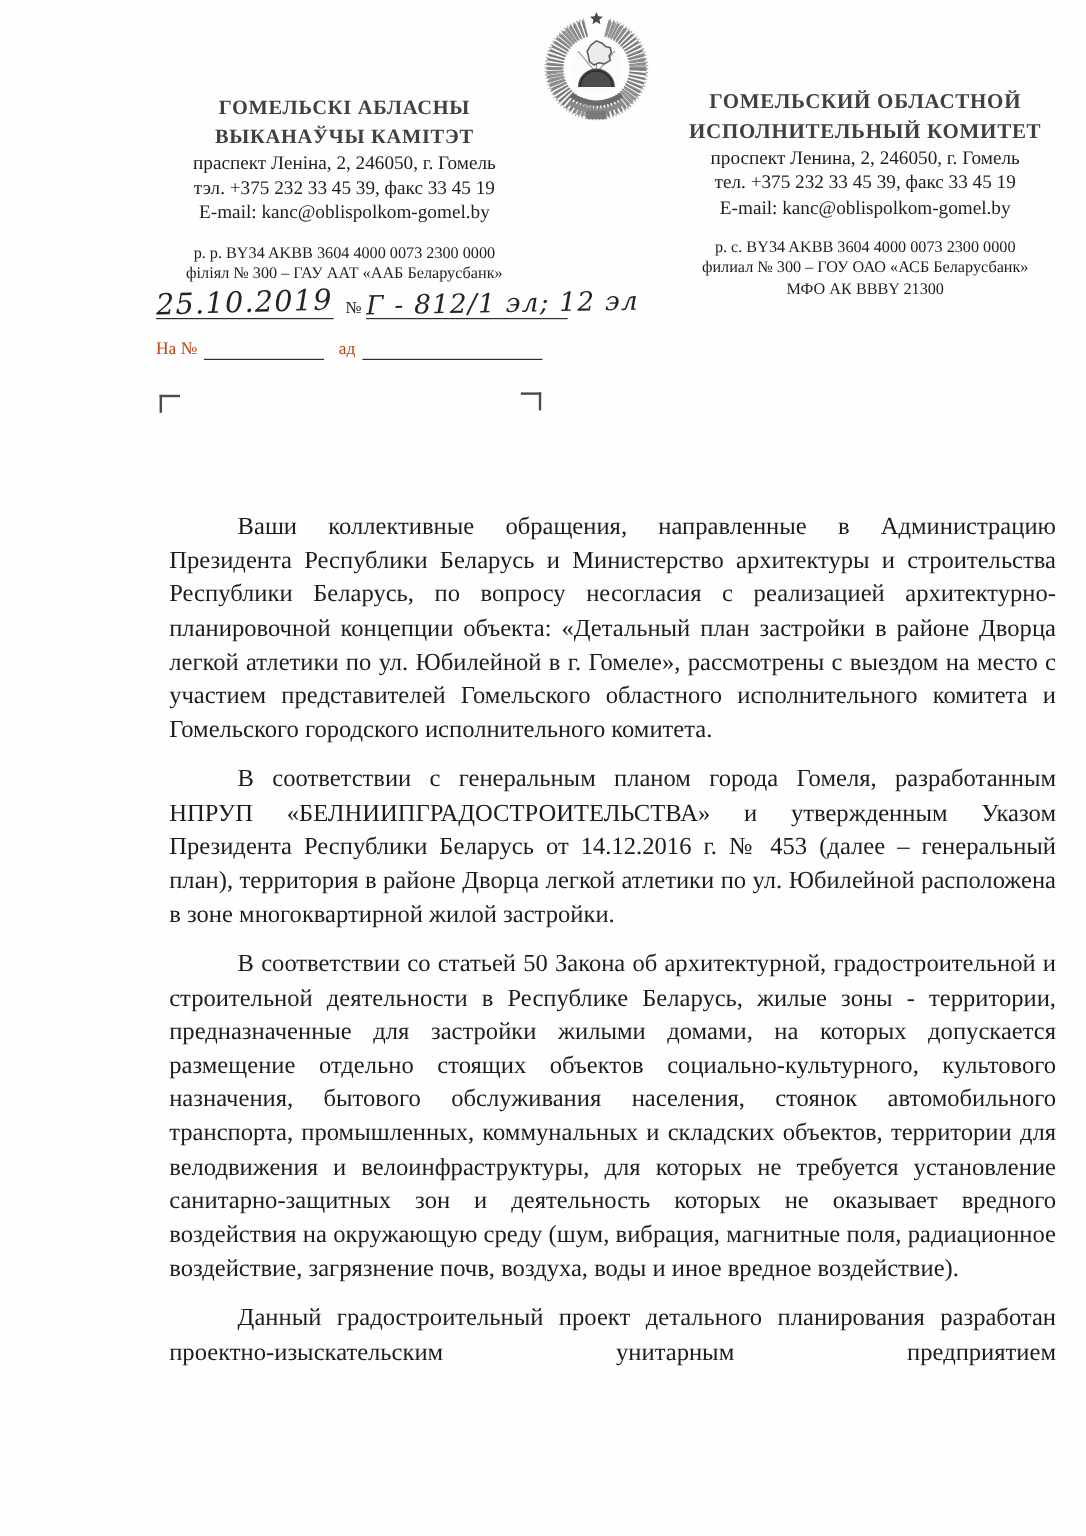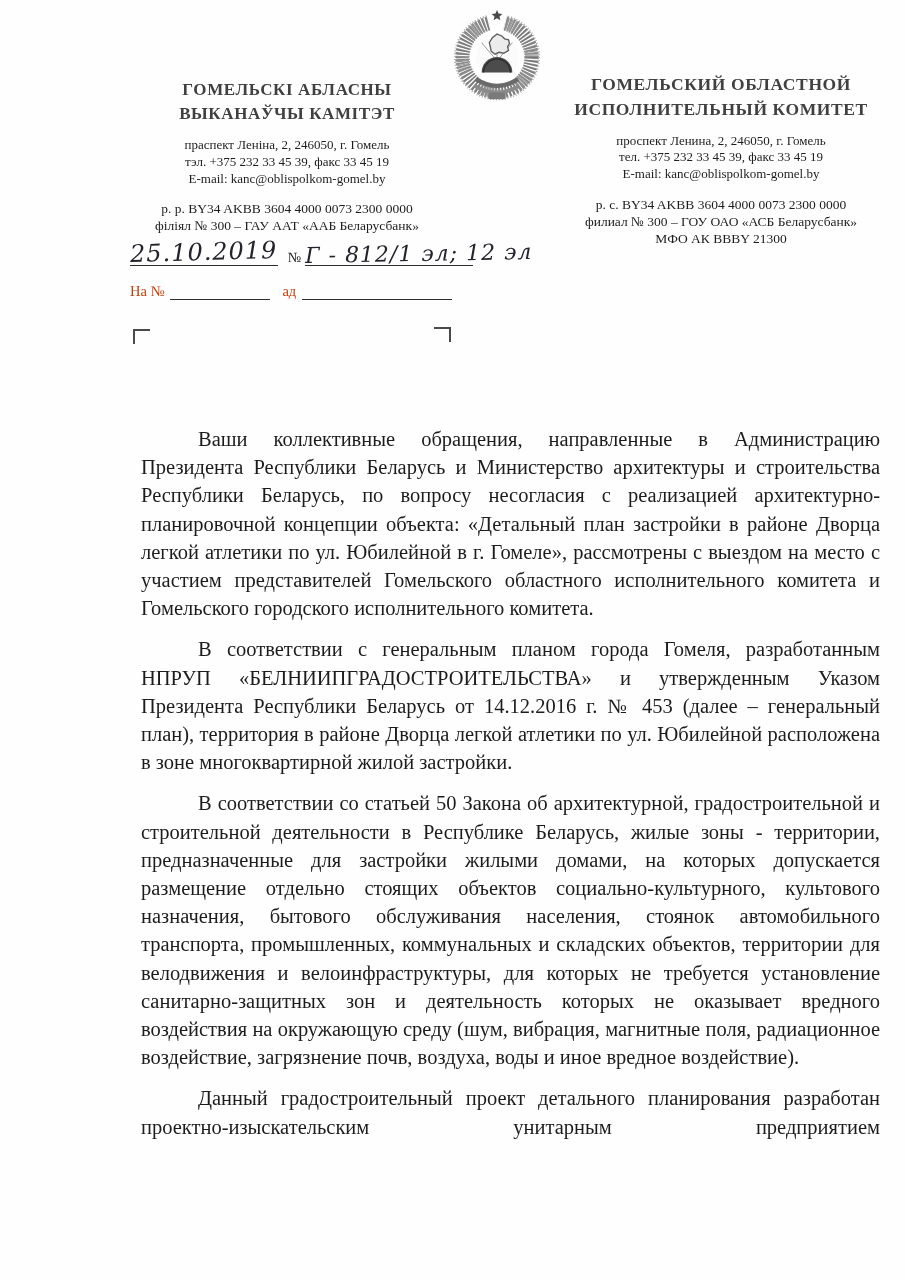--- a/index.html
+++ b/index.html
@@ -11,21 +11,21 @@
     font-family:"Liberation Serif", serif;
     color:#1f1f1f;
     overflow:hidden;
   }
   
   .emblem{position:absolute;left:449px;top:6px;width:96px;height:106px;}
   .col{position:absolute;text-align:center;}
   .col-left{left:128px;top:78px;width:318px;}
   .col-right{left:546px;top:72px;width:350px;}
   .org{font-weight:bold;font-size:17px;line-height:1.42;letter-spacing:0.6px;color:#404040;}
-  .addr{margin-top:11px;font-size:13px;line-height:1.28;color:#1d1d1d;}
+  .addr{margin-top:1px;font-size:16px;line-height:1.28;color:#1d1d1d;}
   .bank{margin-top:13px;font-size:13.5px;line-height:1.28;color:#1d1d1d;}
   .col-right .org{font-size:17.5px;}
   
   .ref{position:absolute;left:130px;top:240px;width:360px;font-size:14px;}
   .ref-row1{display:flex;align-items:flex-end;}
   .u{display:inline-block;border-bottom:1.6px solid #2e2e2e;text-align:center;}
   .u-date{width:148px;}
   .u-num{width:168px;text-decoration:underline;}
   .no-label{margin:0 4px 0 10px;font-size:14px;color:#222;}
   .hw{

